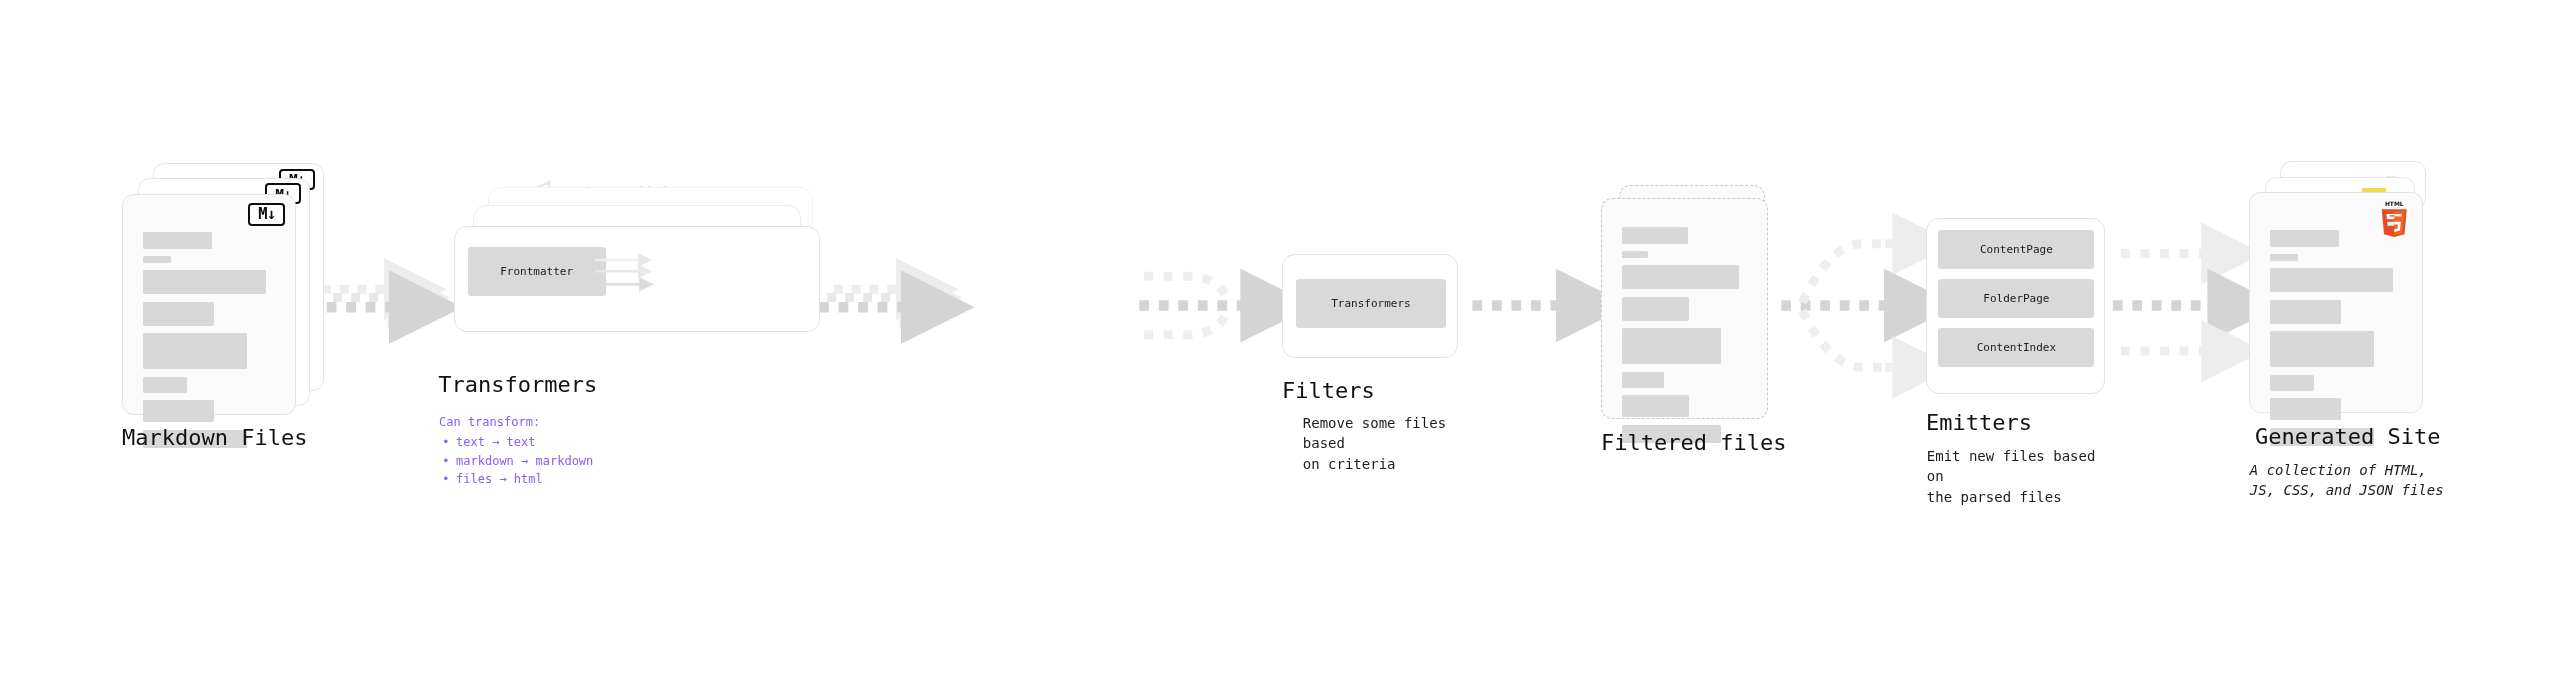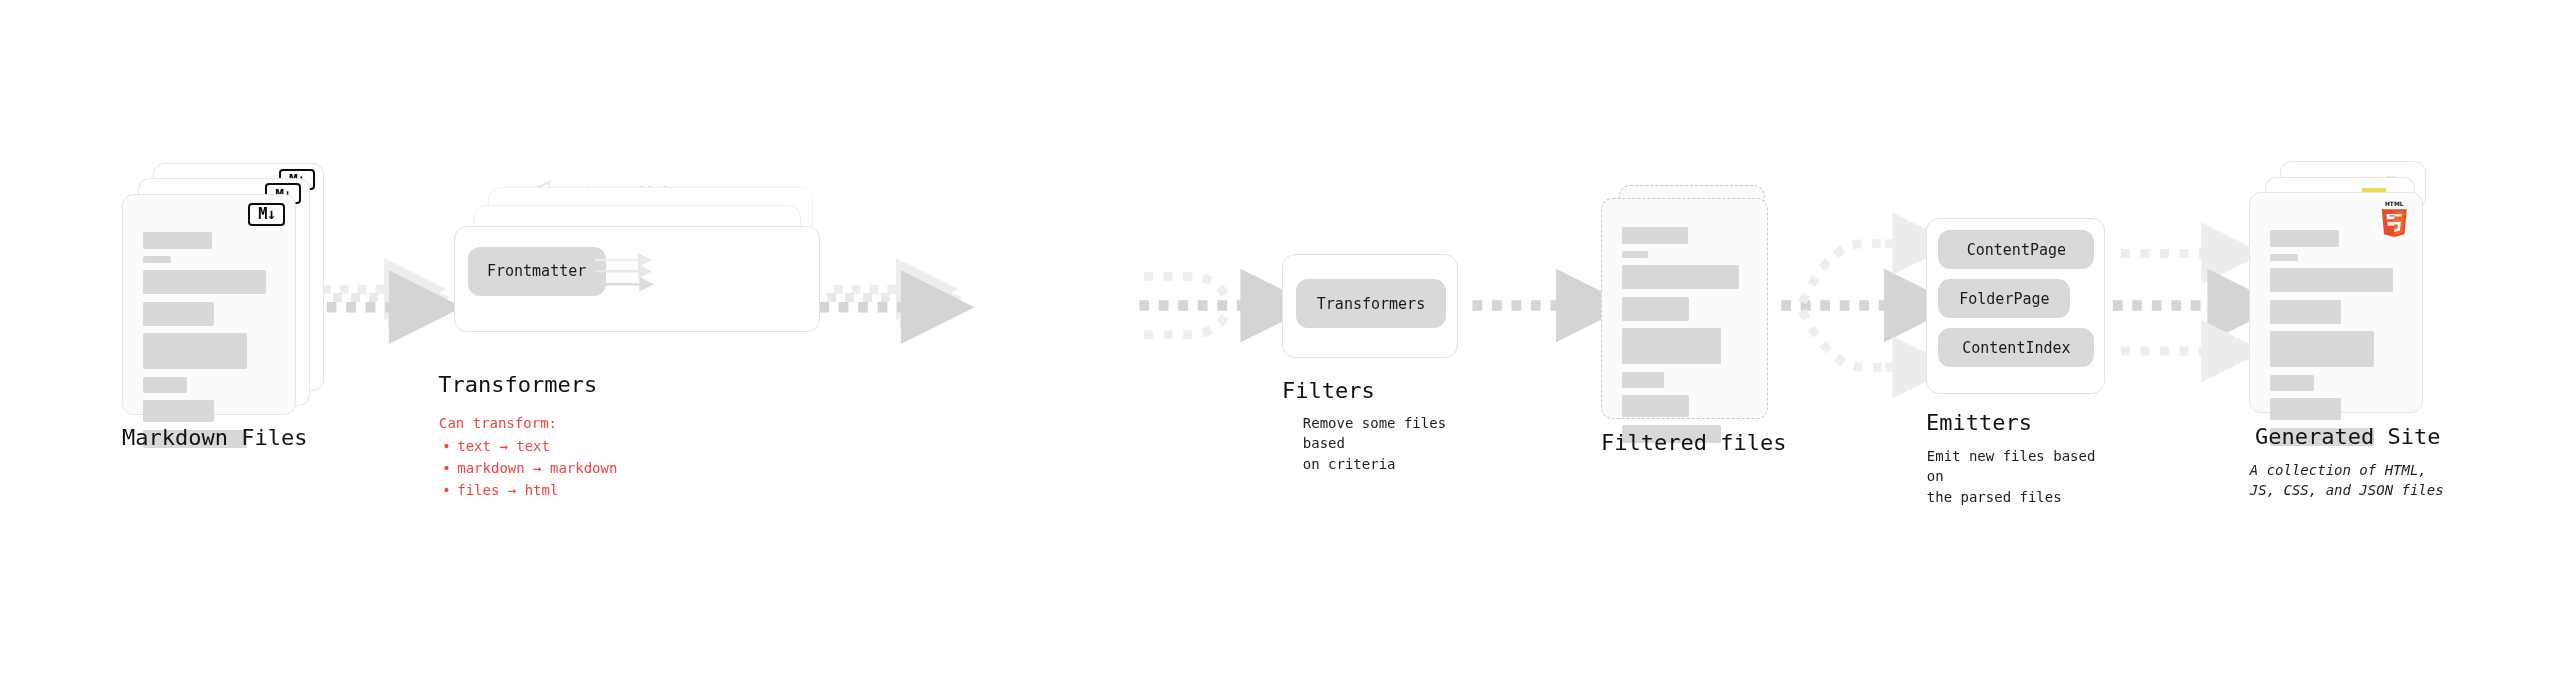--- a/index.html
+++ b/index.html
@@ -57,38 +57,38 @@
     border: 1.6px solid #e2e2e2;
     border-radius: 13px;
     background: #ffffff;
   }
   .procbox.ghost2 { border-color: #f2f2f2; }
   .procbox.ghost1 { border-color: #ededed; }
 
   .pill {
     position: absolute;
     background: #d9d9d9;
-    border-radius: 12px;
+    border-radius: 3px;
     display: flex; align-items: center; justify-content: center;
-    font-size: 15px; color: #1a1a1a; white-space: nowrap;
+    font-size: 11px; color: #1a1a1a; white-space: nowrap;
   }
   .pill.ghost2 { background: #f1f1f1; color: transparent; }
   .pill.ghost1 { background: #e6e6e6; color: transparent; }
 
   
   .title {
     position: absolute;
     font-size: 22px; color: #111111; white-space: nowrap;
     letter-spacing: 0px;
   }
   .subtitle {
     position: absolute;
     font-size: 14px; color: #1d1d1d; line-height: 1.45; white-space: pre-line;
   }
-  .bullets { position: absolute; font-size: 14px; color: #ef4444; line-height: 1.55; }
+  .bullets { position: absolute; font-size: 12px; color: #8b5cf6; line-height: 1.55; }
   .bullets .lead { margin-bottom: 1.6px; }
   .bullets ul { list-style: none; }
   .bullets li::before { content: "\2022"; margin-right: 6.5px; }
   .bullets li { padding-left: 3.3px; }
 
   .parallel-note {
     position: absolute;
     font-size: 13px; color: #e0e0e0; white-space: nowrap;
   }
 
@@ -242,21 +242,21 @@
           <div class="bar" style="width:78%;height:18.7px;"></div>
         </div>
       </div>
     </div>
     <div class="title" style="left:0px; top:245px;">Filtered files</div>
   </div>
 
   <div class="node" style="left:1926px; top:218px;">
     <div class="procbox" style="position:relative; left:0; top:0; width:179px; height:176px;">
       <div class="pill" style="left:11.4px; top:11.4px; width:156px; height:39px;">ContentPage</div>
-      <div class="pill" style="left:11.4px; top:60px; width:132px; height:39px;">FolderPage</div>
+      <div class="pill" style="left:11.4px; top:60px; width:156px; height:39px;">FolderPage</div>
       <div class="pill" style="left:11.4px; top:109px; width:156px; height:39px;">ContentIndex</div>
     </div>
     <div class="title" style="left:0px; top:192px;">Emitters</div>
     <div class="subtitle" style="left:0.8px; top:228px;">Emit new files based on
 the parsed files</div>
   </div>
 
   <div class="node" style="left:2249px; top:161px;">
     <div class="cardstack" style="width:203px;height:252px;">
       <div class="card back2" style="left:31px; top:0px; width:146px; height:49px;">

